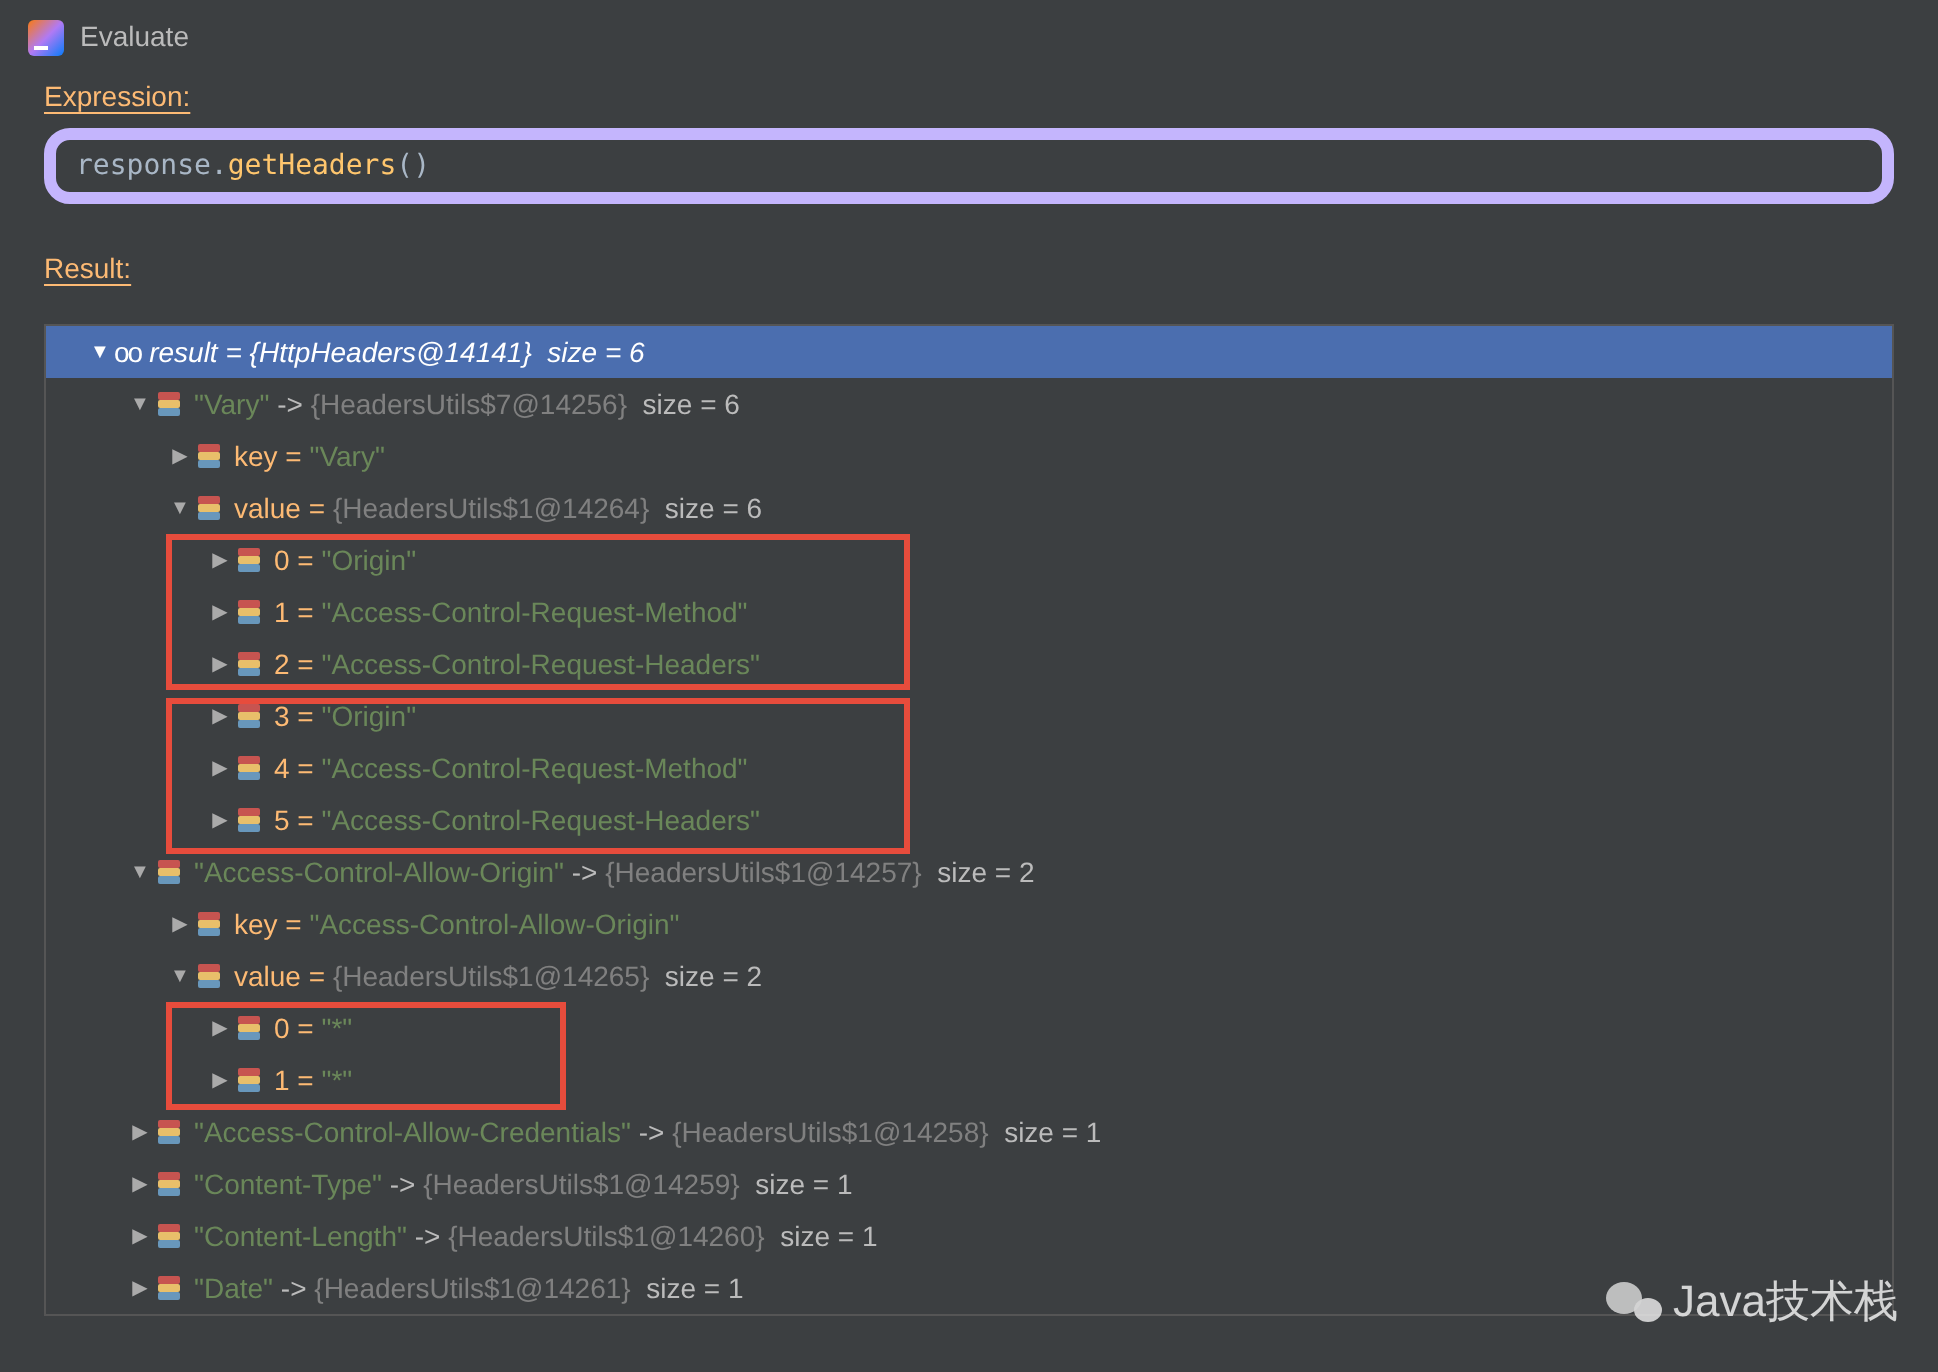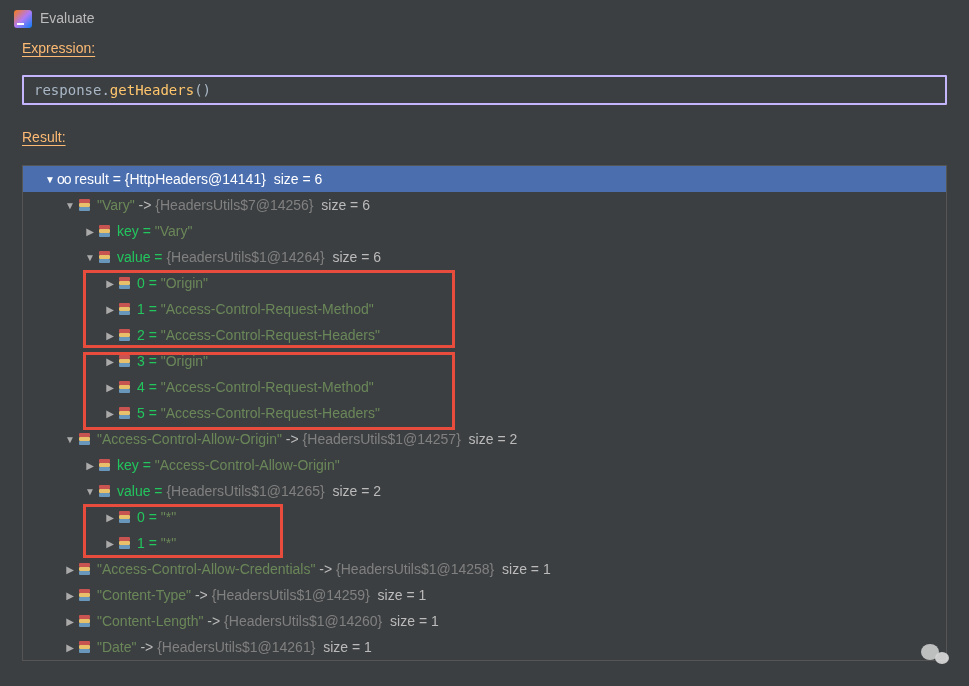--- a/index.html
+++ b/index.html
@@ -21,26 +21,26 @@
   }
   .header .title { color: #BBBBBB; }
   .label {
     padding: 2px 22px 4px 22px;
     color: #fdba74;
     text-decoration: underline;
     text-underline-offset: 3px;
     text-decoration-thickness: 1px;
   }
   .expr-box {
-    margin: 15px 22px 6px 22px;
+    margin: 4px 22px 6px 22px;
     font-family: "Consolas","Monaco",monospace;
     padding: 5px 10px;
     color: #A9B7C6;
-    border: 2px solid #c4b5fd;
-    border-radius: 1px;
+    border: 6px solid #c4b5fd;
+    border-radius: 13px;
     background: #3C3F41;
   }
   .expr-method { color: #FFC66D; }
   .paren { color: #A9B7C6; }
   .result-label { padding: 18px 22px 20px 22px; text-decoration: underline; text-underline-offset:3px; }
   .tree {
     margin: 0 22px;
     border: 1px solid #555;
     border-top: 1px solid #555;
     background: #3C3F41;
@@ -61,25 +61,25 @@
   .row.selected .arrow { color: #FFFFFF; }
   .icon-stack {
     display:inline-block; width:16px; height:16px; position:relative; margin-right:4px;
   }
   .icon-stack .bar { position:absolute; left:2px; width:11px; height:4px; border-radius:1px; }
   .icon-stack .b1 { top:2px; background:#C75450; }
   .icon-stack .b2 { top:6px; background:#E8BF6A; }
   .icon-stack .b3 { top:10px; background:#6897BB; }
   .icon-inf { color:#BBBBBB; font-weight:normal; font-size:14px; margin-right:4px; letter-spacing:-1px;}
   .row.selected .icon-inf { color:#FFFFFF; }
-  .k-red { color:#22c55e; }
+  .k-red { color:#fdba74; }
   .k-green { color:#6A8759; }
   .k-gray { color:#808080; }
   .k-white { color:#BBBBBB; }
-  .row.selected .k-gray, .row.selected .k-white { color:#FFFFFF; }
+  .row.selected .k-gray, .row.selected .k-white { color:#FFFFFF;font-style:italic; }
   .redbox {
     position:absolute; border:3px solid #E74C3C; pointer-events:none;
   }
   .watermark {
     position:absolute; right:20px; bottom:20px; display:flex; align-items:center; gap:6px;
     color:#EEEEEE; font-size:22px; opacity:0.85; font-family: "Microsoft YaHei","SimHei",sans-serif;
   }
   .wechat-icon {
     width:28px; height:24px; position:relative;
   }
@@ -184,13 +184,14 @@
   <div class="redbox" style="left:60px; top:104px; width:372px; height:78px;"></div>
   <div class="redbox" style="left:60px; top:186px; width:372px; height:78px;"></div>
   <div class="redbox" style="left:60px; top:338px; width:200px; height:54px;"></div>
 </div>
 
 <div class="watermark">
   <span class="wechat-icon">
       <span class="c1"></span>
       <span class="c2"></span>
     </span>
+  <span>Java技术栈</span>
 </div>
 
 </body></html>

